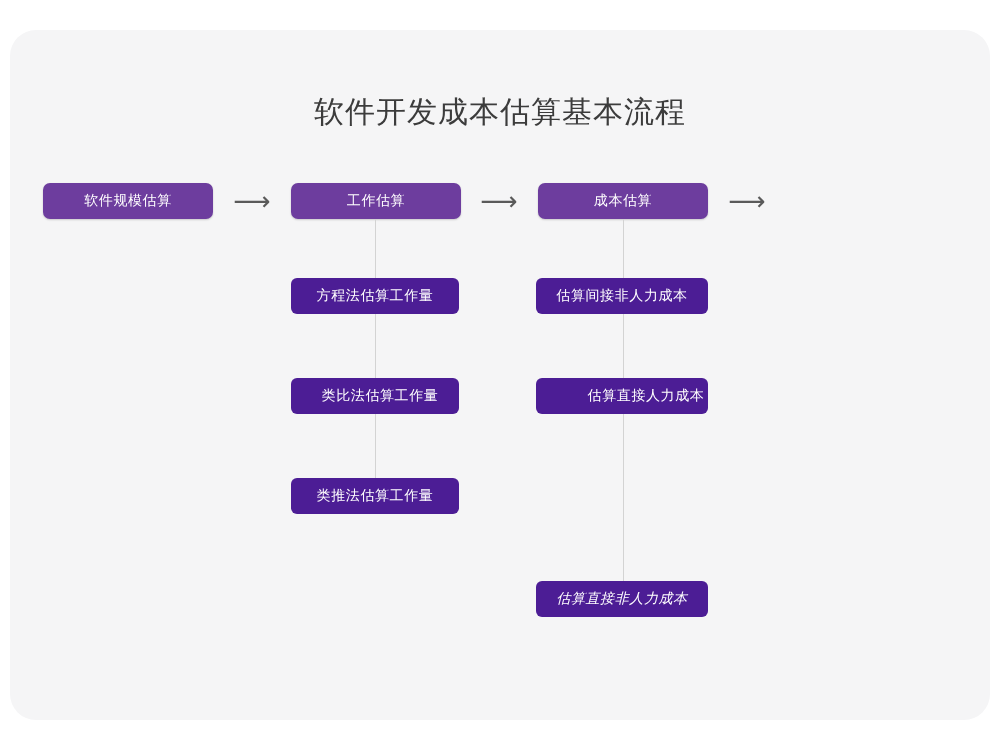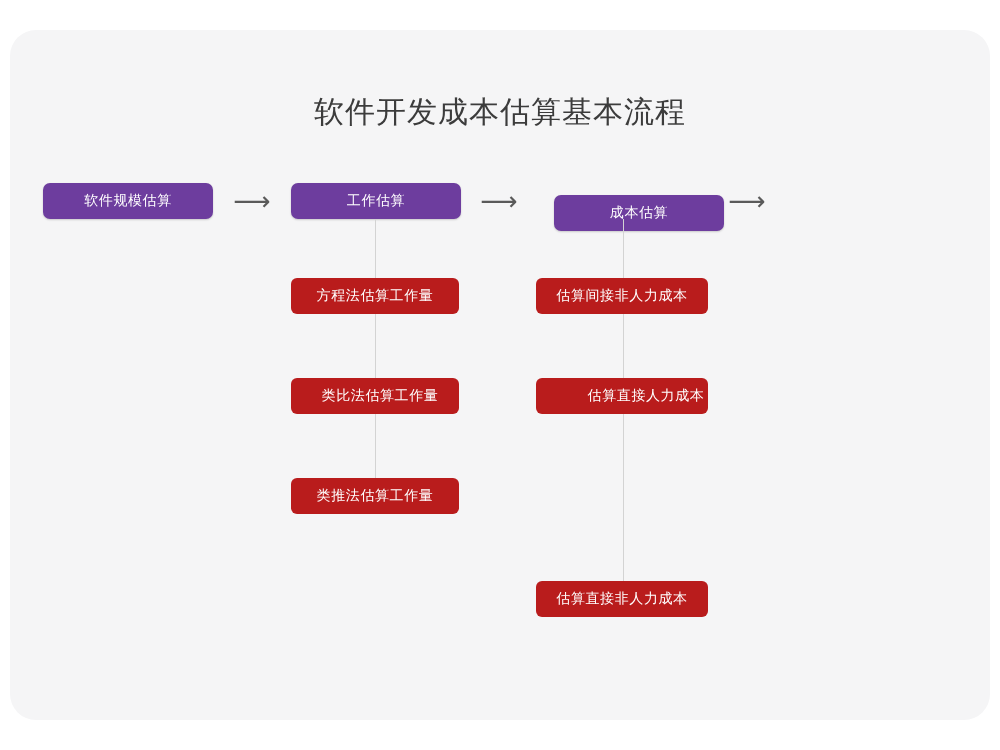--- a/index.html
+++ b/index.html
@@ -53,28 +53,28 @@
     color: #ffffff;
     letter-spacing: 0.6px;
     white-space: nowrap;
     height: 36px;
   }
   .node.primary {
     background: #6d3d9e;
     box-shadow: 0 1px 2px rgba(0,0,0,0.18);
   }
   .node.secondary {
-    background: #b91c1c;
+    background: #4c1d95;
     border-radius: 6px;
   }
 
   
   #node-p1 { left: 43px;  top: 183px; width: 170px; }
   #node-p2 { left: 291px; top: 183px; width: 170px; }
-  #node-p3 { left: 538px; top: 195px; width: 170px; margin-left: 16px; }
+  #node-p3 { left: 538px; top: 183px; width: 170px; }
   #node-p4 { left: 786px; top: 183px; width: 170px; }
 
   
   .arrow {
     position: absolute;
     top: 186px;
     width: 56px;
     height: 30px;
     color: #5a5a5a;
     font-size: 26px;
@@ -97,21 +97,21 @@
 
   
   #node-s1-1 { left: 291px; top: 278px; width: 168px; }
   #node-s1-2 { left: 291px; top: 378px; width: 168px; padding-left: 10px; }
   #node-s1-3 { left: 291px; top: 478px; width: 168px; }
 
   
   #node-s2-1 { left: 536px; top: 278px; width: 172px; }
   #node-s2-2 { left: 536px; top: 378px; width: 172px; padding-left: 48px; }
   #node-s2-3 { left: 536px; top: 478px; width: 172px; }
-  #node-s2-4 { left: 536px; top: 581px; width: 172px; }
+  #node-s2-4 { left: 536px; top: 581px; width: 172px; font-style: italic; }
 </style>
 </head>
 <body>
 
 <div class="canvas">
   <div class="card"></div>
 
   <div class="diagram-title">软件开发成本估算基本流程</div>
 
   <div class="node primary" id="node-p1">软件规模估算</div>

